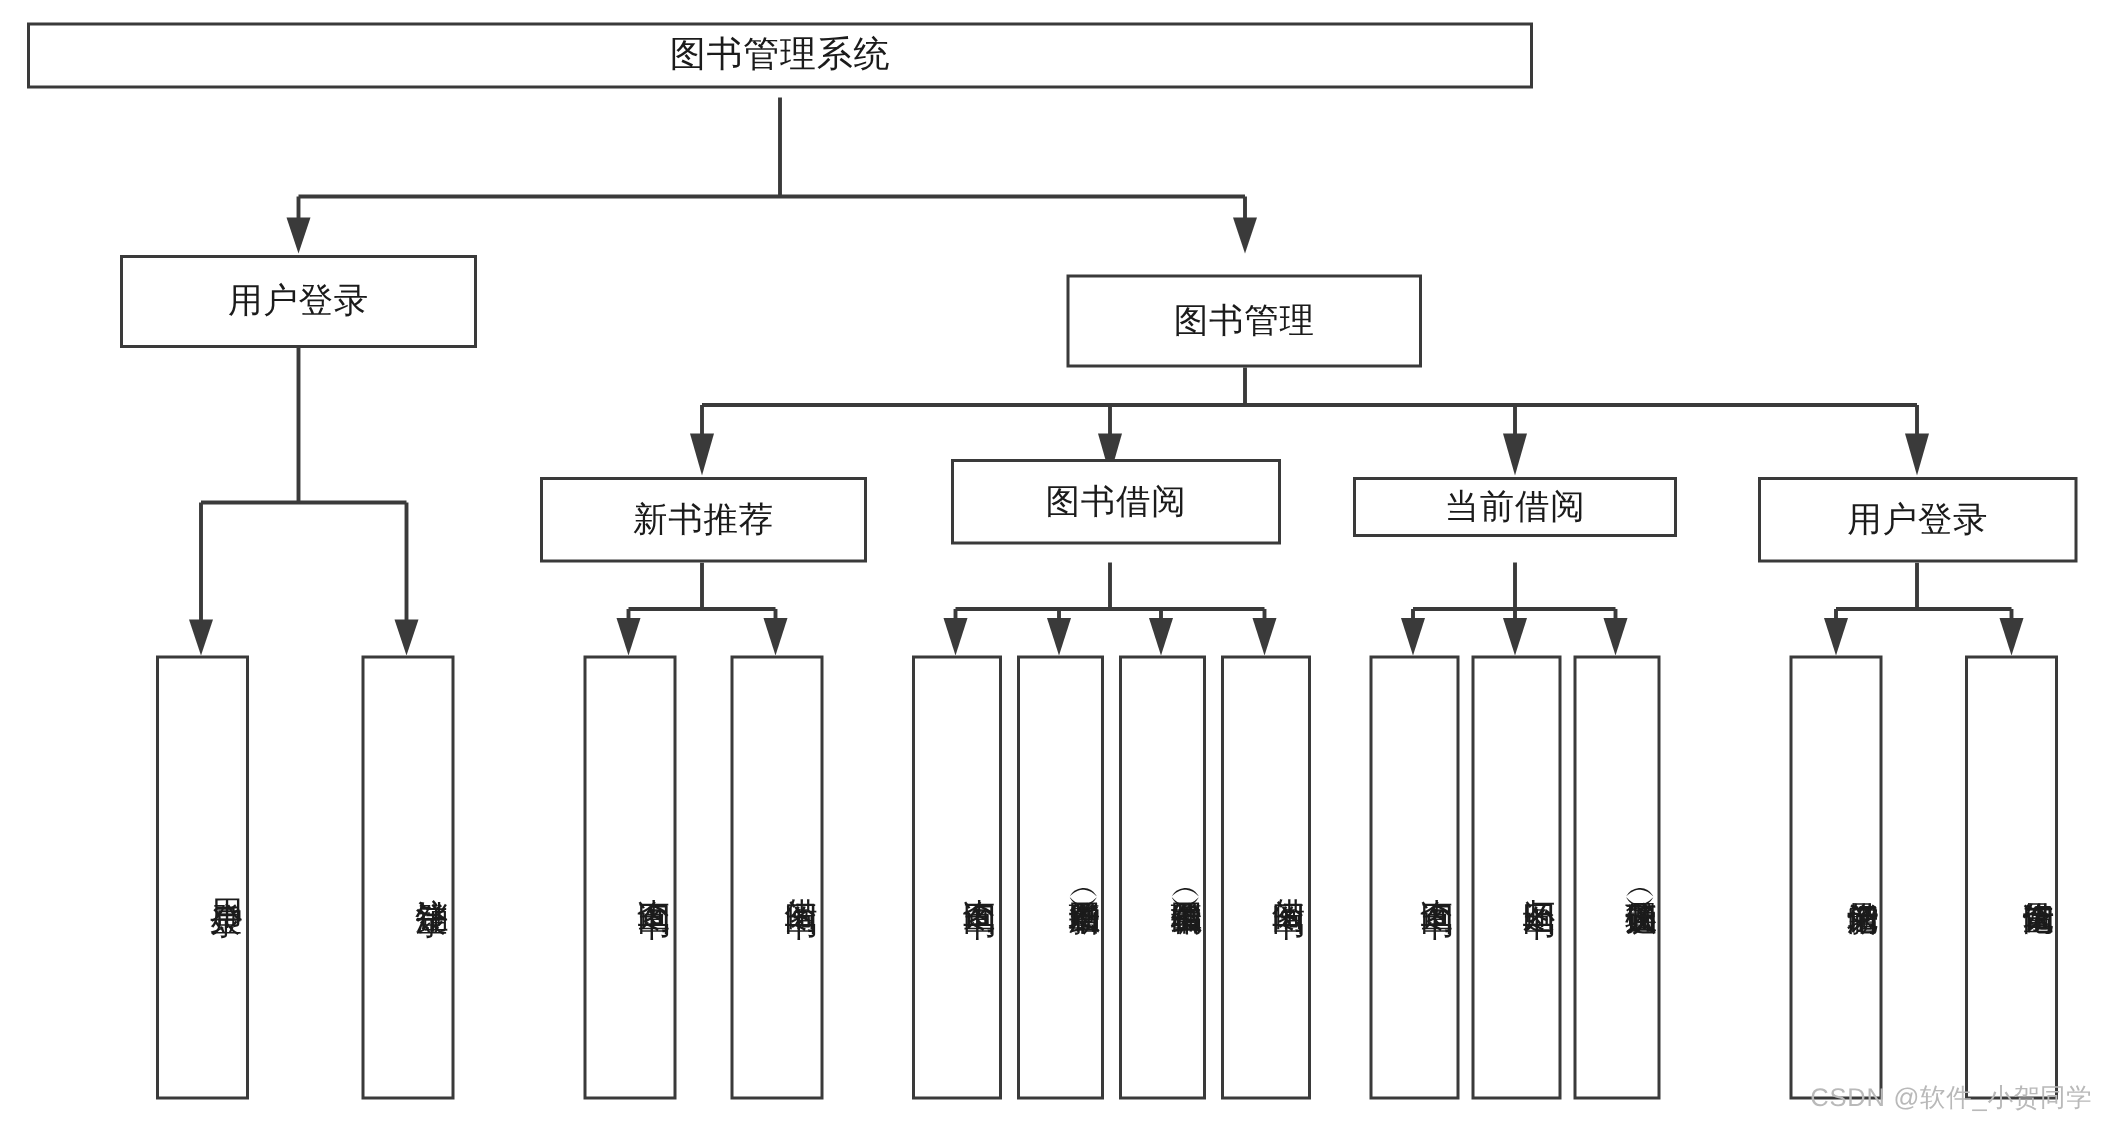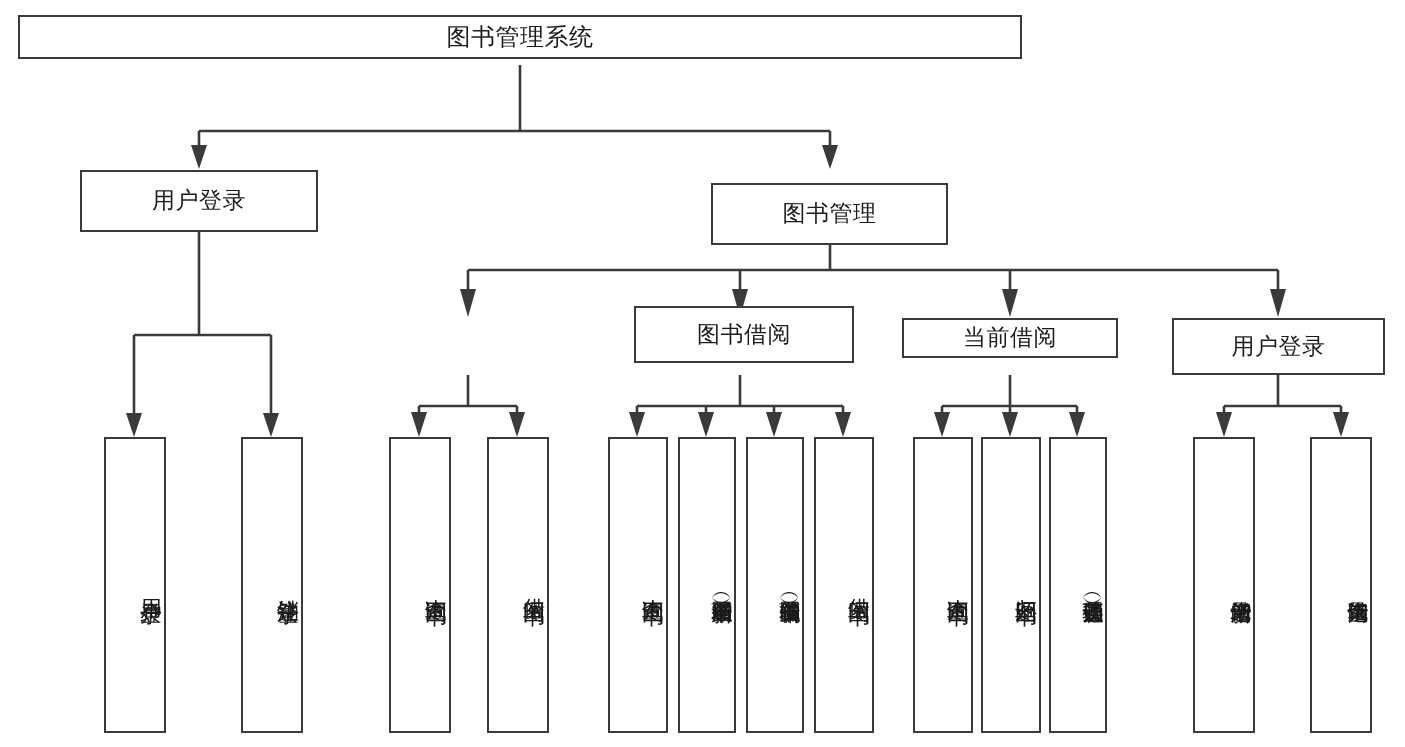--- a/index.html
+++ b/index.html
@@ -141,20 +141,21 @@
     <polygon class="edge-head" points="1216,412 1232,412 1224,437"></polygon>
     <path class="edge-line" d="M1341,406 L1341,416"></path>
     <polygon class="edge-head" points="1333,412 1349,412 1341,437"></polygon>
   </svg>
 
   <div class="node horizontal root" style="left:6px; top:15px; width:1004px; height:44px;margin-left:12px;">图书管理系统</div>
 
   <div class="node horizontal" style="left:80px; top:170px; width:238px; height:62px;">用户登录</div>
   <div class="node horizontal" style="left:711px; top:170px; width:237px; height:62px;margin-top:13px;">图书管理</div>
 
+  <div class="node horizontal" style="left:360px; top:318px; width:218px; height:57px;">新书推荐</div>
   <div class="node horizontal" style="left:634px; top:306px; width:220px; height:57px;">图书借阅</div>
   <div class="node horizontal" style="left:902px; top:318px; width:216px; height:40px;">当前借阅</div>
   <div class="node horizontal" style="left:1172px; top:318px; width:213px; height:57px;">用户登录</div>
 
   <div class="node vertical" style="left:104px; top:437px; width:62px; height:296px;">用户登录</div>
   <div class="node vertical" style="left:241px; top:437px; width:62px; height:296px;">注销登录</div>
 
   <div class="node vertical" style="left:389px; top:437px; width:62px; height:296px;">查询图书</div>
   <div class="node vertical" style="left:487px; top:437px; width:62px; height:296px;">借阅图书</div>
 
@@ -163,14 +164,15 @@
   <div class="node vertical tight" style="left:746px; top:437px; width:58px; height:296px;">编辑图书（管理员）</div>
   <div class="node vertical" style="left:814px; top:437px; width:60px; height:296px;">借阅图书</div>
 
   <div class="node vertical" style="left:913px; top:437px; width:60px; height:296px;">查询图书</div>
   <div class="node vertical" style="left:981px; top:437px; width:60px; height:296px;">归还图书</div>
   <div class="node vertical tight" style="left:1049px; top:437px; width:58px; height:296px;">确认归还（管理员）</div>
 
   <div class="node vertical tight" style="left:1193px; top:437px; width:62px; height:296px;">新增借阅记录</div>
   <div class="node vertical tight" style="left:1310px; top:437px; width:62px; height:296px;">查询借阅记录</div>
 
+  <div class="watermark">CSDN @软件_小贺同学</div>
 
 </div>
 
 </body></html>

